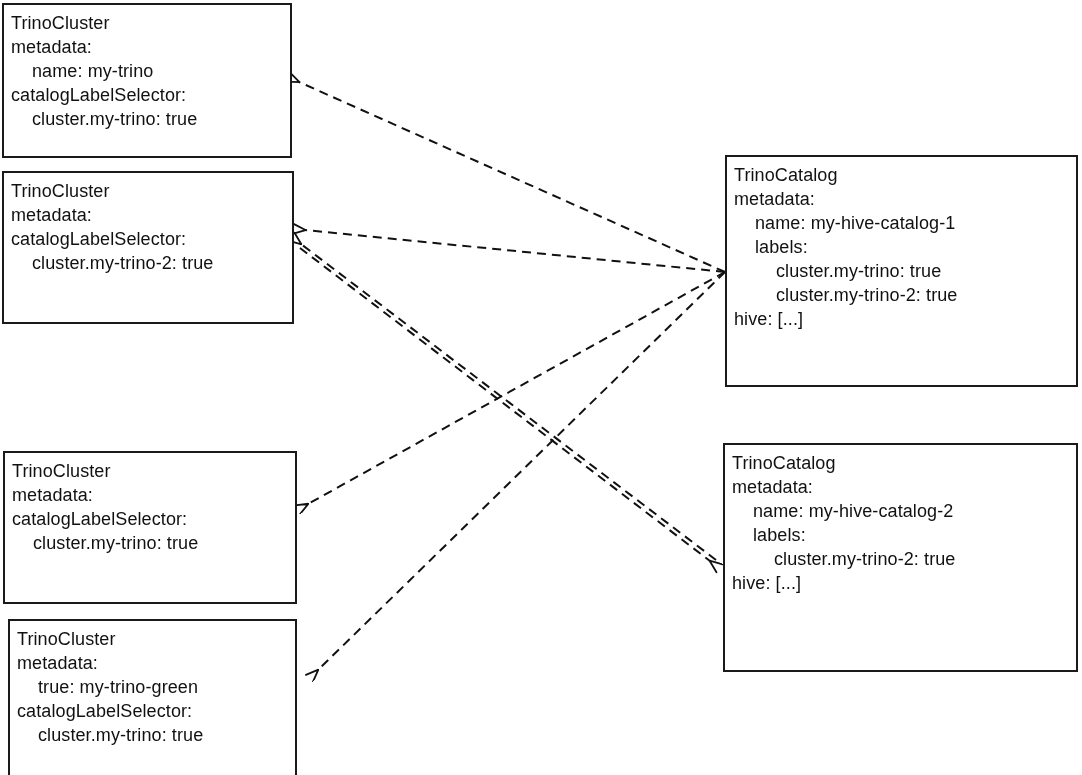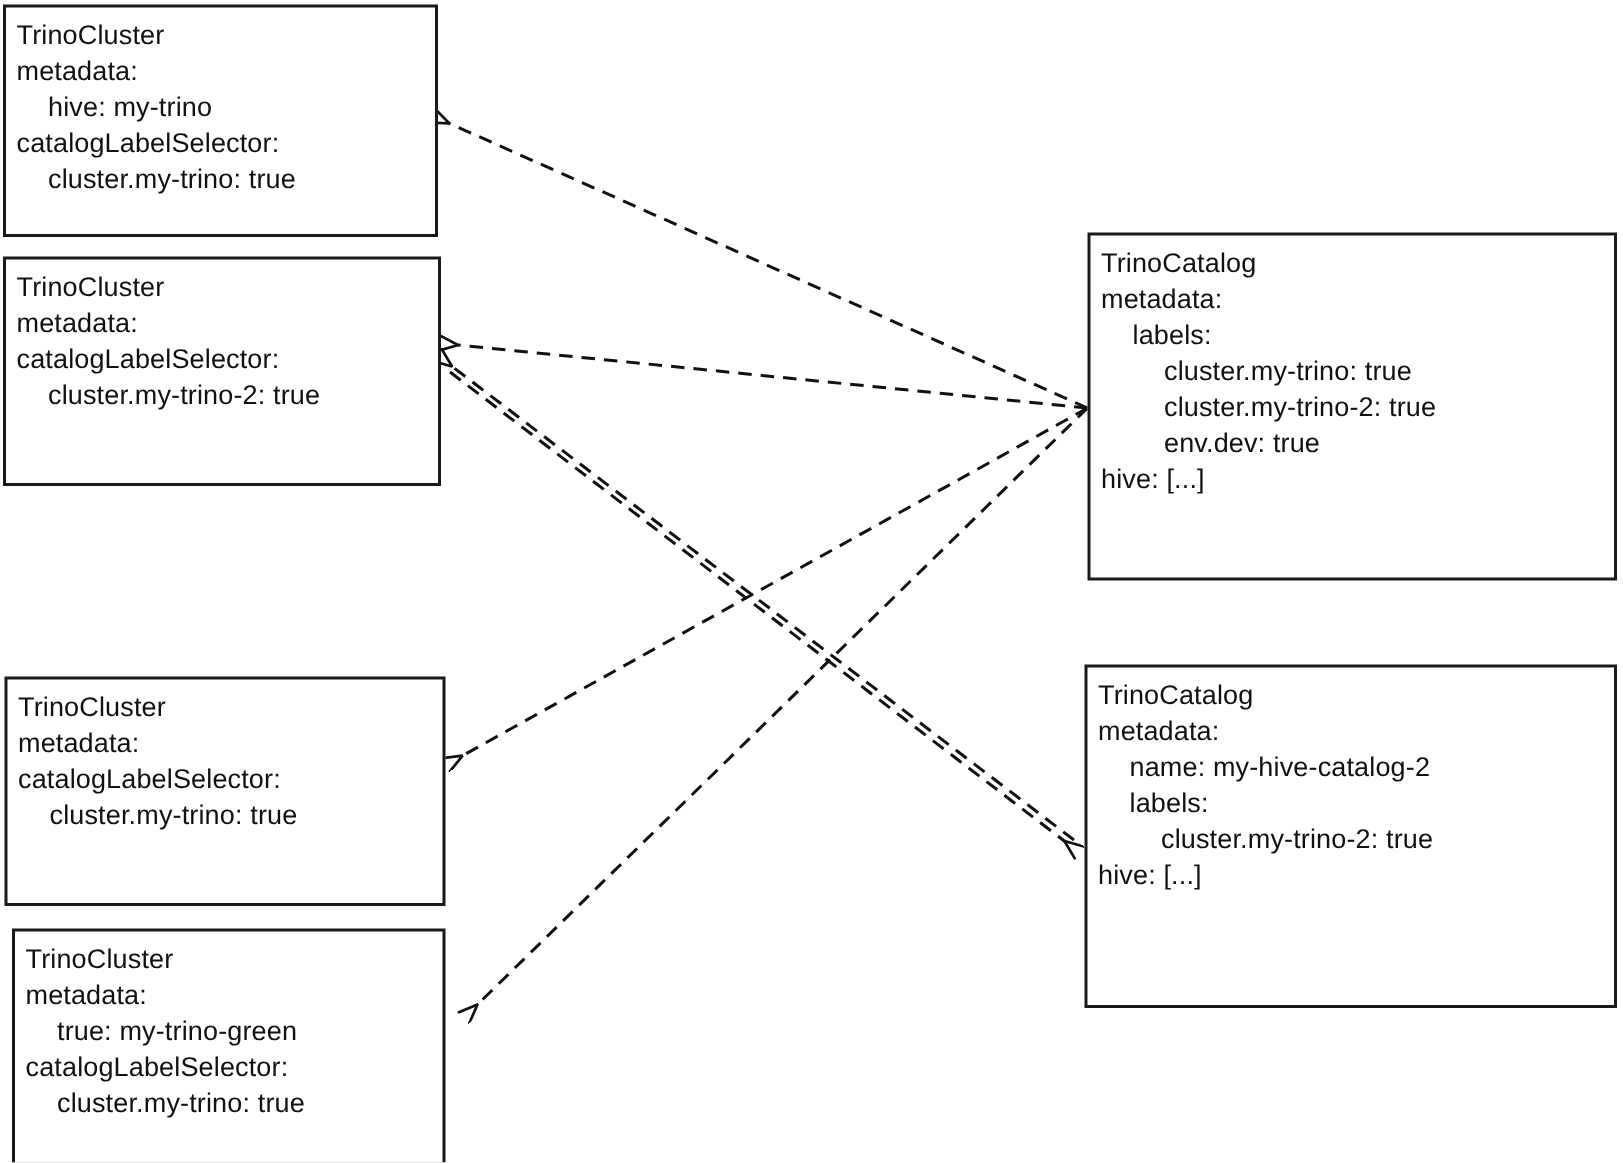--- a/index.html
+++ b/index.html
@@ -68,21 +68,21 @@
 
     <line x1="716" y1="560" x2="301" y2="244" stroke="#111111" stroke-width="2" stroke-dasharray="9 6" marker-end="url(#ah)"></line>
 
     <line x1="300" y1="248" x2="710" y2="561" stroke="#111111" stroke-width="2" stroke-dasharray="9 6" marker-end="url(#ah)"></line>
   </svg>
 
   <div class="node" style="left:2px; top:3px; width:290px; height:155px;">
     <div class="node-body">
       <div class="line ind0">TrinoCluster</div>
       <div class="line ind0">metadata:</div>
-      <div class="line ind1">hive: my-trino</div>
+      <div class="line ind1">name: my-trino</div>
       <div class="line ind0">catalogLabelSelector:</div>
       <div class="line ind1">cluster.my-trino: true</div>
     </div>
   </div>
 
   <div class="node" style="left:2px; top:171px; width:292px; height:153px;">
     <div class="node-body">
       <div class="line ind0">TrinoCluster</div>
       <div class="line ind0">metadata:</div>
       <div class="line ind0">catalogLabelSelector:</div>
@@ -106,24 +106,24 @@
       <div class="line ind1">true: my-trino-green</div>
       <div class="line ind0">catalogLabelSelector:</div>
       <div class="line ind1">cluster.my-trino: true</div>
     </div>
   </div>
 
   <div class="node" style="left:725px; top:155px; width:353px; height:232px;">
     <div class="node-body">
       <div class="line ind0">TrinoCatalog</div>
       <div class="line ind0">metadata:</div>
+      <div class="line ind1">name: my-hive-catalog-1</div>
       <div class="line ind1">labels:</div>
       <div class="line ind2">cluster.my-trino: true</div>
       <div class="line ind2">cluster.my-trino-2: true</div>
-      <div class="line ind2">env.dev: true</div>
       <div class="line ind0">hive: [...]</div>
     </div>
   </div>
 
   <div class="node" style="left:723px; top:443px; width:355px; height:229px;">
     <div class="node-body">
       <div class="line ind0">TrinoCatalog</div>
       <div class="line ind0">metadata:</div>
       <div class="line ind1">name: my-hive-catalog-2</div>
       <div class="line ind1">labels:</div>

